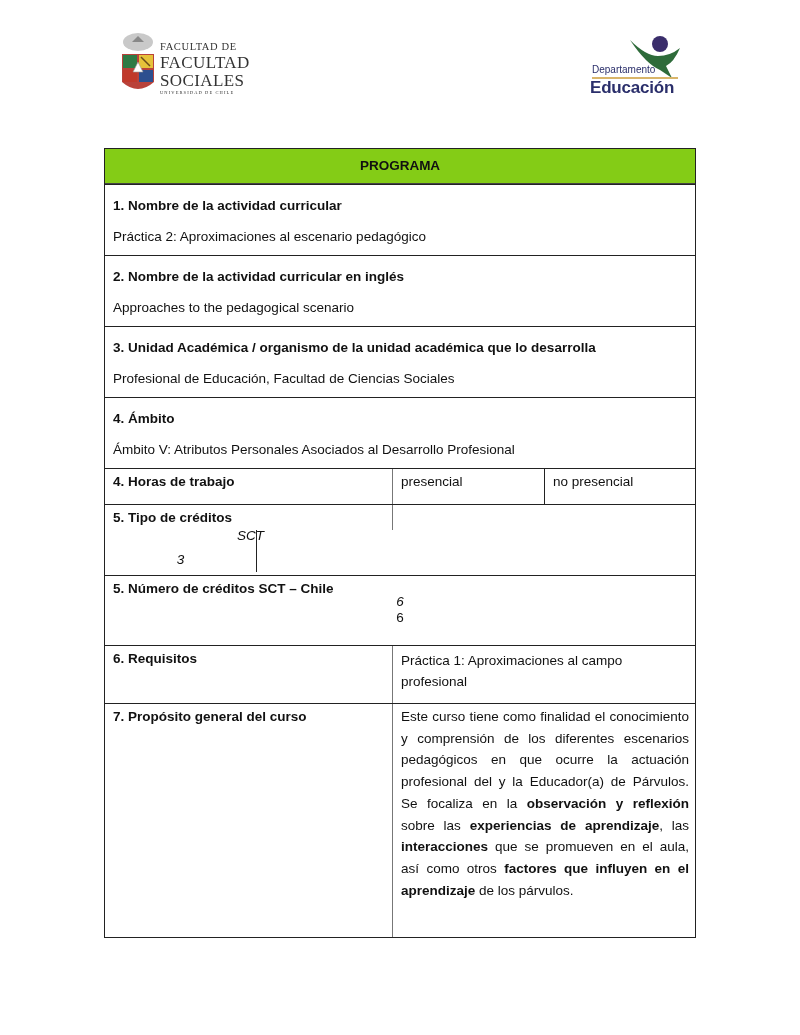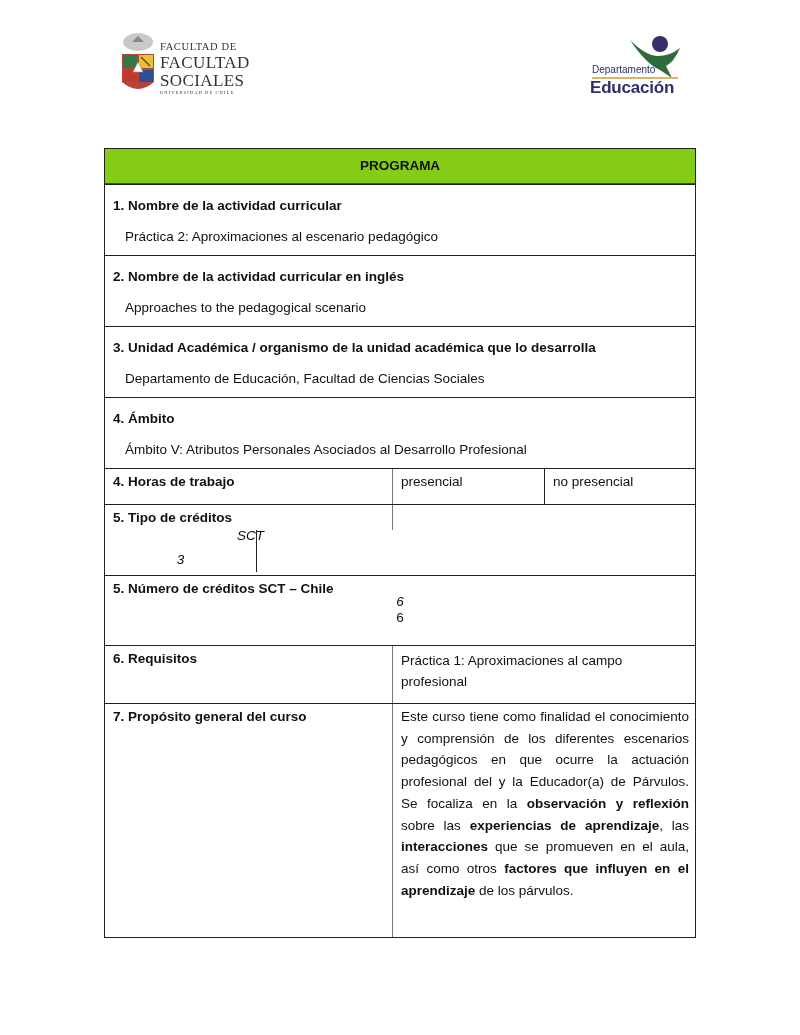--- a/index.html
+++ b/index.html
@@ -21,21 +21,21 @@
   .edu-l2 { position: absolute; left: -2px; top: 44px; font-size: 17px; font-weight: bold; color: #2b2f6b; letter-spacing: -0.2px; }
 
   
   .prog { position: absolute; left: 104px; top: 148px; width: 592px;
           border: 1.5px solid #222; box-sizing: border-box; }
   .row { position: relative; border-top: 1px solid #222; box-sizing: border-box; font-size: 13.5px; }
   .row:first-child { border-top: none; }
   .hdr { background: #84cc16; height: 35px; text-align: center; font-weight: bold; line-height: 34px; border-bottom: 1px solid #444; }
   .full { height: 71px; padding: 13px 8px 0 8px; }
   .full .lbl { font-weight: bold; }
-  .full .val { margin-top: 16px; margin-left: 12px; }
+  .full .val { margin-top: 16px; }
   .cols { display: flex; }
   .c1 { width: 288px; box-sizing: border-box; padding: 5px 8px; border-right: 1px solid #777; }
   .c2 { width: 152px; box-sizing: border-box; padding: 5px 8px; border-right: 1px solid #222; }
   .c3 { flex: 1; padding: 5px 8px; }
   .c2w { flex: 1; padding: 5px 8px; }
   .bold { font-weight: bold; }
   .it { font-style: italic; }
   .r-horas { height: 36px; }
   .r-tipo { height: 71px; flex-direction: column; }
   .r-tipo .c1 { position: relative; }
@@ -91,21 +91,21 @@
     <div class="val">Práctica 2: Aproximaciones al escenario pedagógico</div>
   </div>
 
   <div class="row full">
     <div class="lbl">2.  Nombre de la actividad curricular en inglés</div>
     <div class="val">Approaches to the pedagogical scenario</div>
   </div>
 
   <div class="row full">
     <div class="lbl">3. Unidad Académica / organismo de la unidad académica que lo desarrolla</div>
-    <div class="val">Departamento de Educación, Facultad de Ciencias Sociales</div>
+    <div class="val">Profesional de Educación, Facultad de Ciencias Sociales</div>
   </div>
 
   <div class="row full">
     <div class="lbl">4. Ámbito</div>
     <div class="val">Ámbito V: Atributos Personales Asociados al Desarrollo Profesional</div>
   </div>
 
   <div class="row cols r-horas">
     <div class="c1 bold">4. Horas de trabajo</div>
     <div class="c2">presencial</div>

